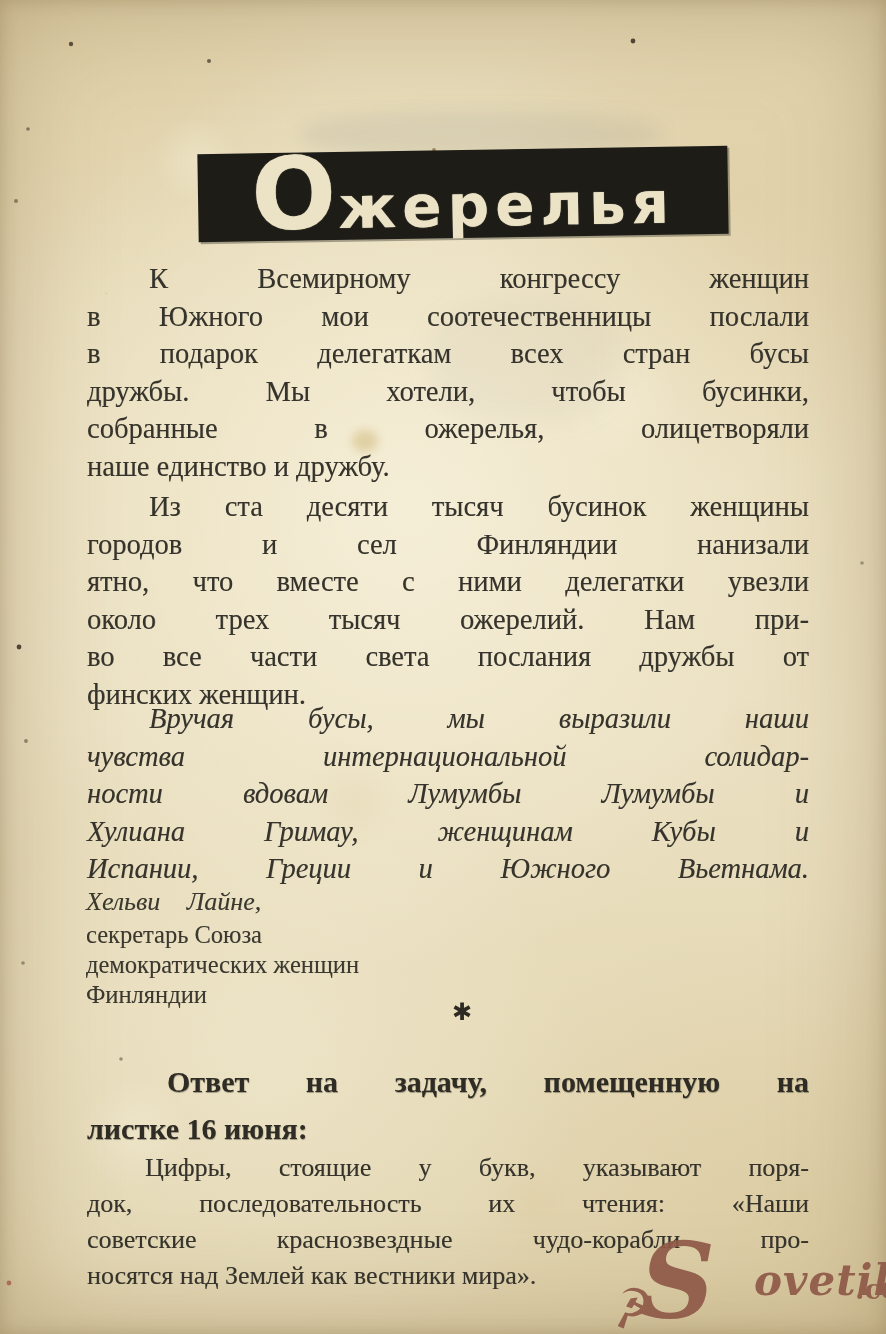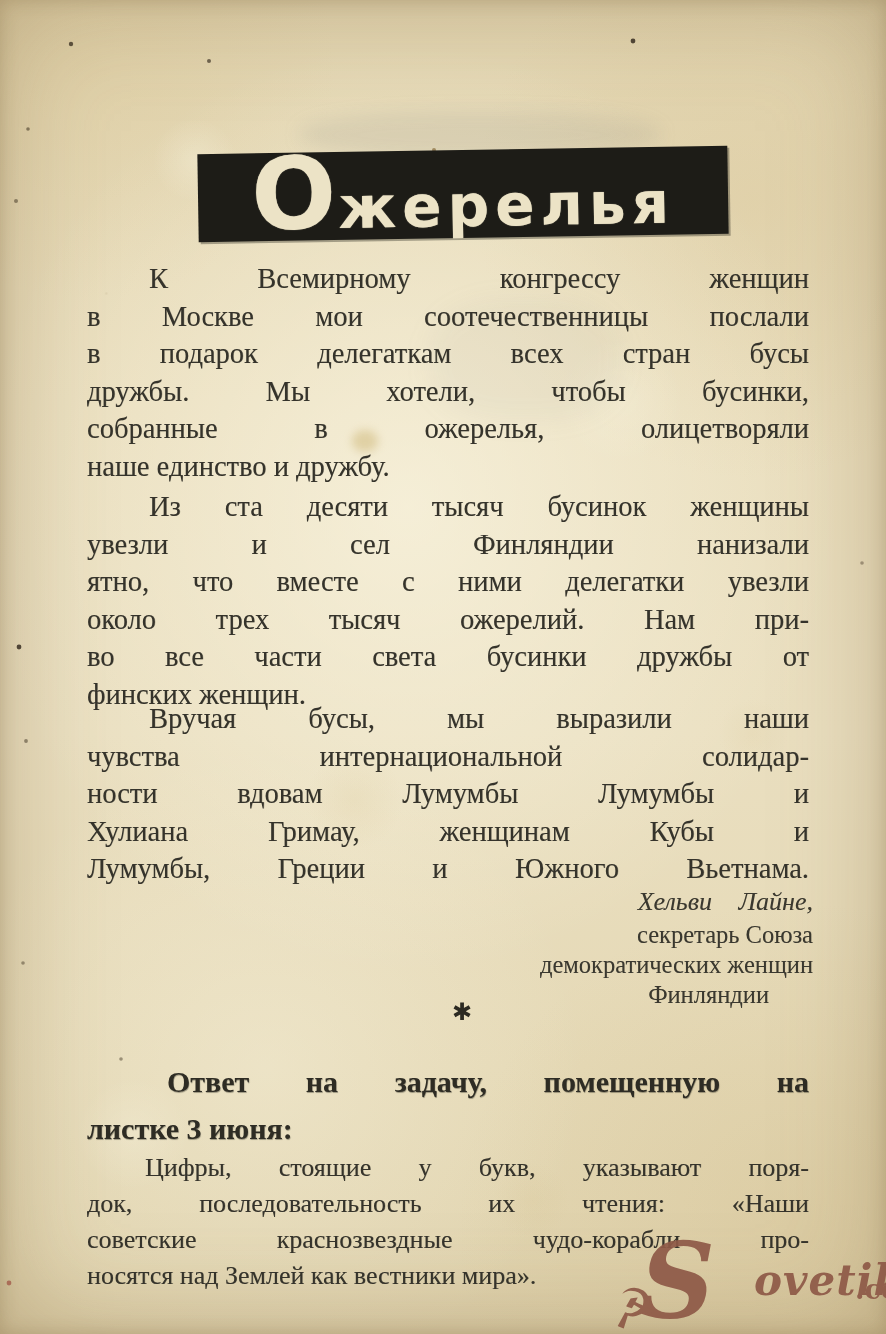--- a/index.html
+++ b/index.html
@@ -78,23 +78,23 @@
   }
   .title-text::first-letter { font-size:100px; letter-spacing:2px; }
 
   
   .para { position:absolute; left:87px; width:722px; }
   .ln { font-size:28.5px; line-height:37.5px; height:37.5px;
         text-align:justify; text-align-last:justify; white-space:normal;
         color:#35332b; text-shadow:0.4px 0.4px 0.6px rgba(53,51,43,0.35); }
   .ln.left { text-align:center; text-align-last:left; }
   .ind  { text-indent:62px; }
-  .p1 { top:260px; } .p2 { top:488px; } .p3 { top:700px; }
+  .p1 { top:260px; } .p2 { top:488px; } .p3 { top:700px;font-style:italic; }
 
-  .sig { position:absolute; left:95px; top:886px; width:718px; text-align:right;
+  .sig { position:absolute; left:86px; top:886px; width:718px; text-align:left;
          color:#3a382f; }
   .sig .s-ln { font-size:24.5px; line-height:30px; height:30px;
                text-shadow:0.3px 0.3px 0.5px rgba(58,56,47,0.3); }
   .sig .name { font-style:italic; font-size:26px; word-spacing:20px; height:34px; line-height:32px; }
   .sig .country { padding-right:44px; }
 
   .asterisk { position:absolute; left:87px; top:998px; width:722px;
     text-align:center; font-size:24px; color:#2c2a22; padding-right:0; }
   .asterisk span { display:inline-block; transform:translateX(14px); }
 
@@ -134,58 +134,58 @@
   <div class="stain1"></div>
   <div class="stain2"></div>
   <div class="specks"></div>
 
   <div class="title-block">
     <span class="title-text">Ожерелья</span>
   </div>
 
   <div class="para p1">
     <div class="ln ind">К Всемирному конгрессу женщин</div>
-    <div class="ln">в Москве мои соотечественницы послали</div>
+    <div class="ln">в Южного мои соотечественницы послали</div>
     <div class="ln">в подарок делегаткам всех стран бусы</div>
     <div class="ln">дружбы. Мы хотели, чтобы бусинки,</div>
     <div class="ln">собранные в ожерелья, олицетворяли</div>
     <div class="ln left">наше единство и дружбу.</div>
   </div>
 
   <div class="para p2">
     <div class="ln ind">Из ста десяти тысяч бусинок женщины</div>
-    <div class="ln">увезли и сел Финляндии нанизали</div>
+    <div class="ln">городов и сел Финляндии нанизали</div>
     <div class="ln">ятно, что вместе с ними делегатки увезли</div>
     <div class="ln">около трех тысяч ожерелий. Нам при-</div>
-    <div class="ln">во все части света бусинки дружбы от</div>
+    <div class="ln">во все части света послания дружбы от</div>
     <div class="ln left">финских женщин.</div>
   </div>
 
   <div class="para p3">
     <div class="ln ind">Вручая бусы, мы выразили наши</div>
     <div class="ln">чувства интернациональной солидар-</div>
     <div class="ln">ности вдовам Лумумбы Лумумбы и</div>
     <div class="ln">Хулиана Гримау, женщинам Кубы и</div>
-    <div class="ln">Лумумбы, Греции и Южного Вьетнама.</div>
+    <div class="ln">Испании, Греции и Южного Вьетнама.</div>
   </div>
 
   <div class="sig">
     <div class="s-ln name">Хельви Лайне,</div>
     <div class="s-ln">секретарь Союза</div>
     <div class="s-ln">демократических женщин</div>
     <div class="s-ln country">Финляндии</div>
   </div>
 
   <div class="asterisk">
     <span>✱</span>
   </div>
 
   <div class="heading">
     <div class="h-ln h-ind">Ответ на задачу, помещенную на</div>
-    <div class="h-ln left">листке 3 июня:</div>
+    <div class="h-ln left">листке 16 июня:</div>
   </div>
 
   <div class="para p4">
     <div class="ln ind">Цифры, стоящие у букв, указывают поря-</div>
     <div class="ln">док, последовательность их чтения: «Наши</div>
     <div class="ln">советские краснозвездные чудо-корабли про-</div>
     <div class="ln left">носятся над Землей как вестники мира».</div>
   </div>
 
   <div class="watermark">

